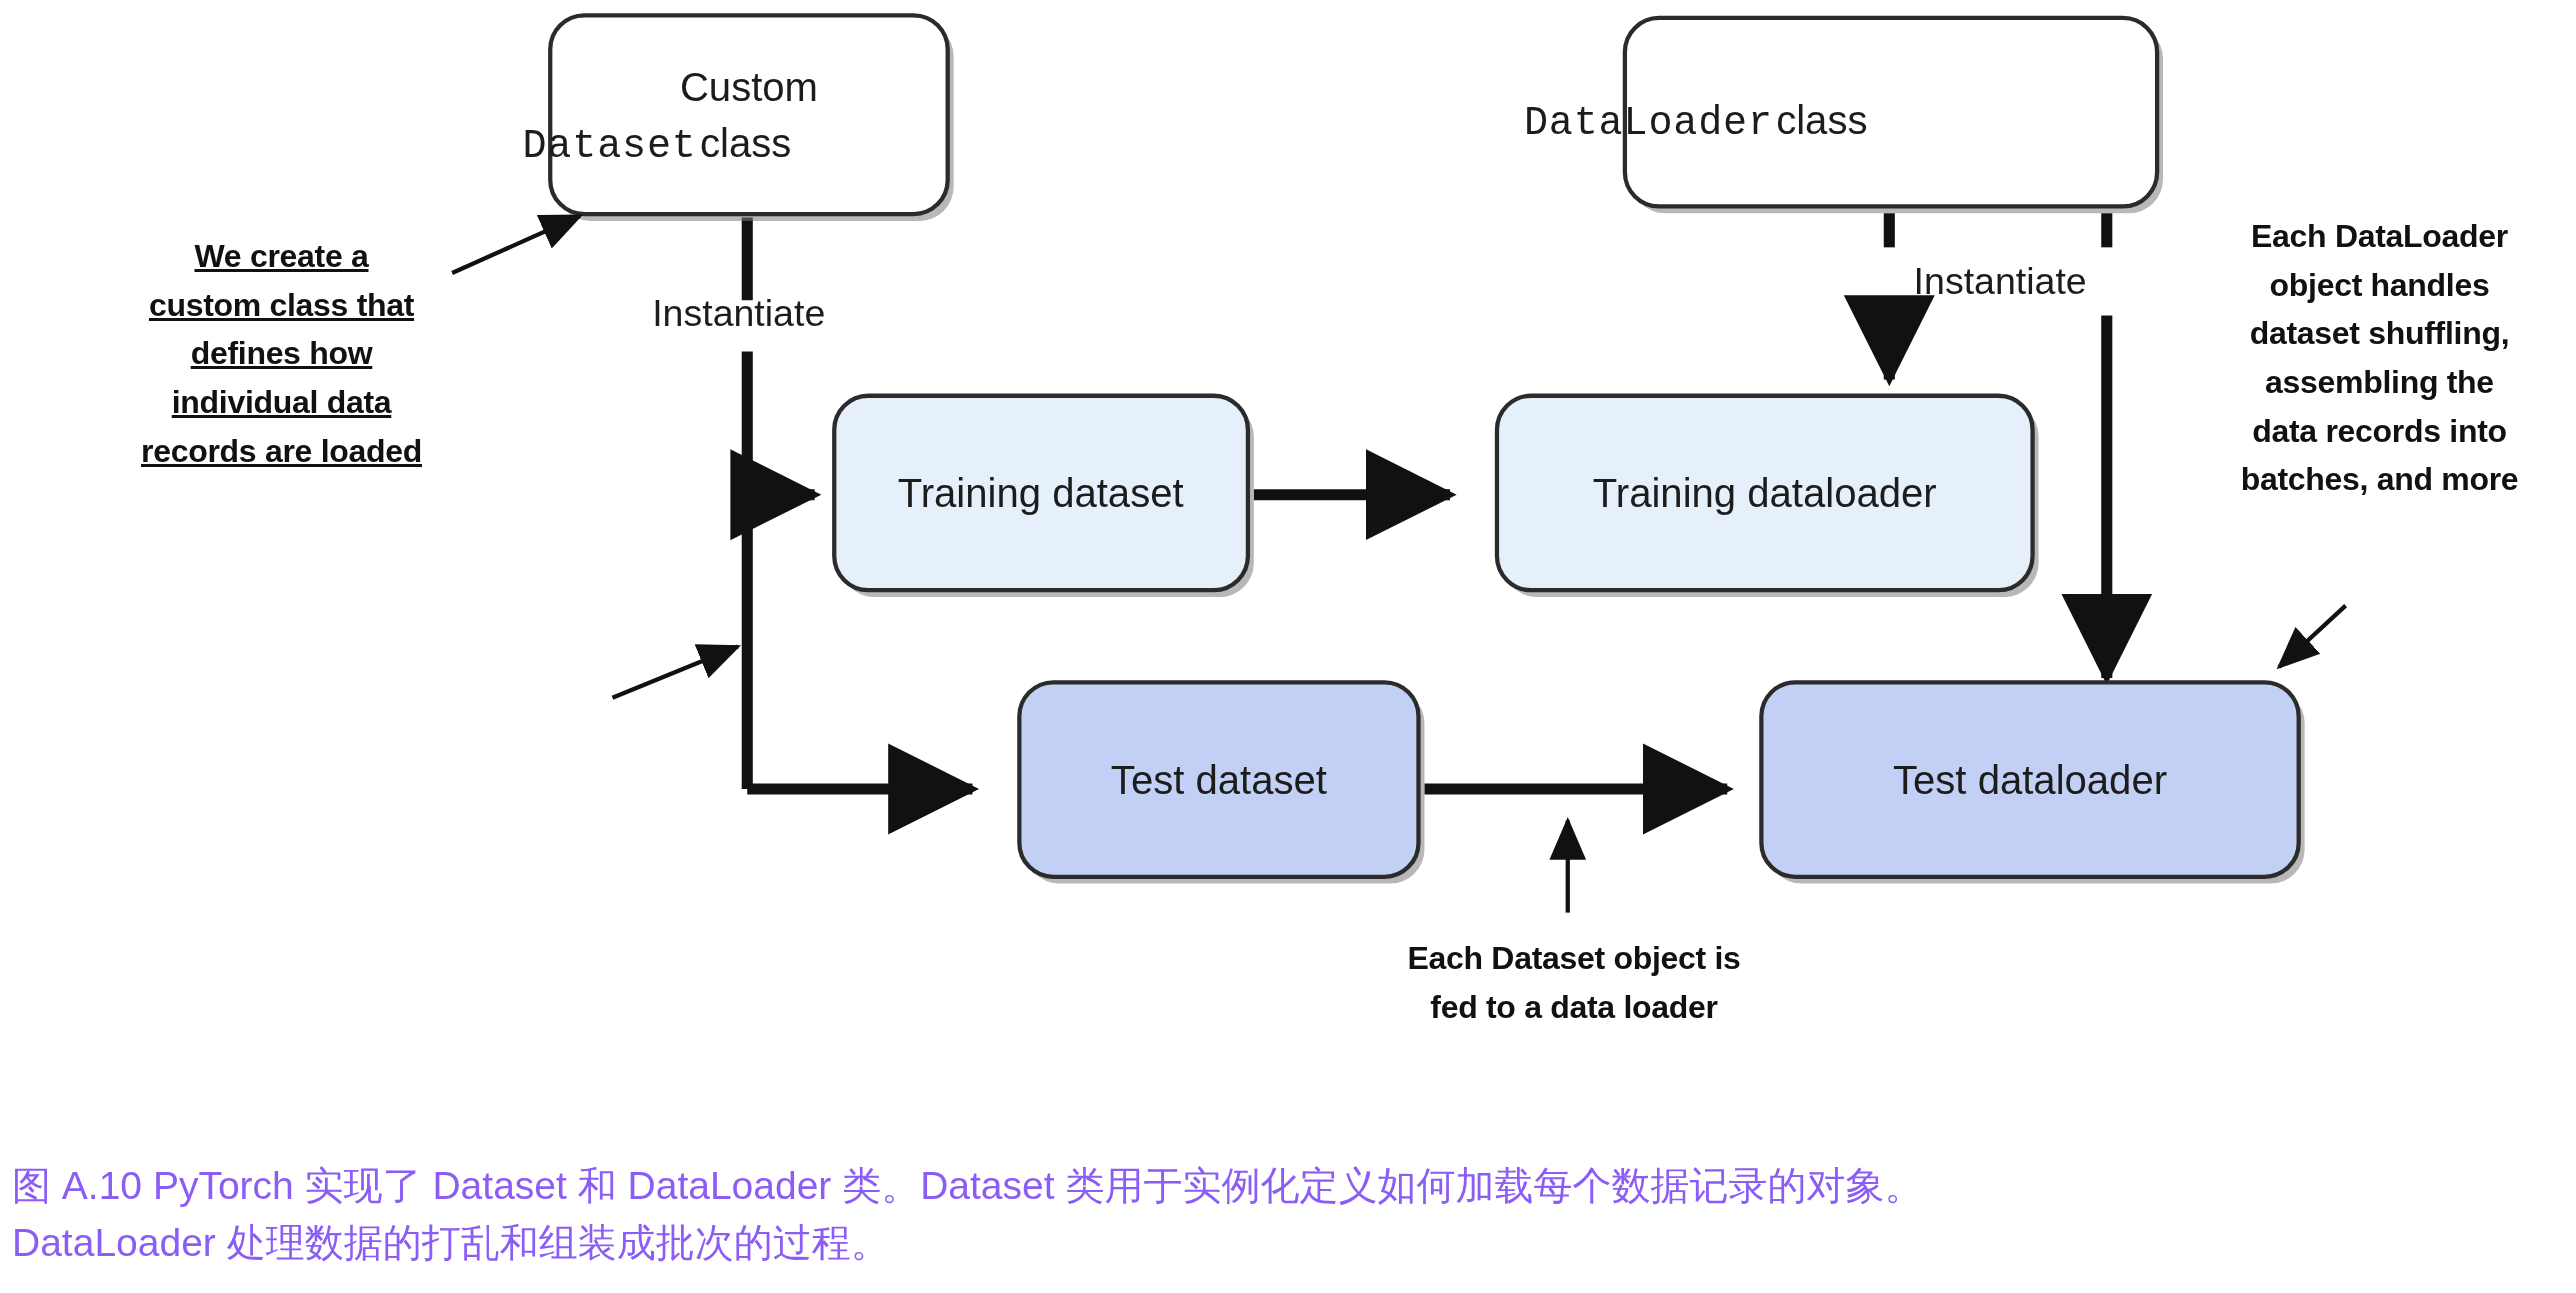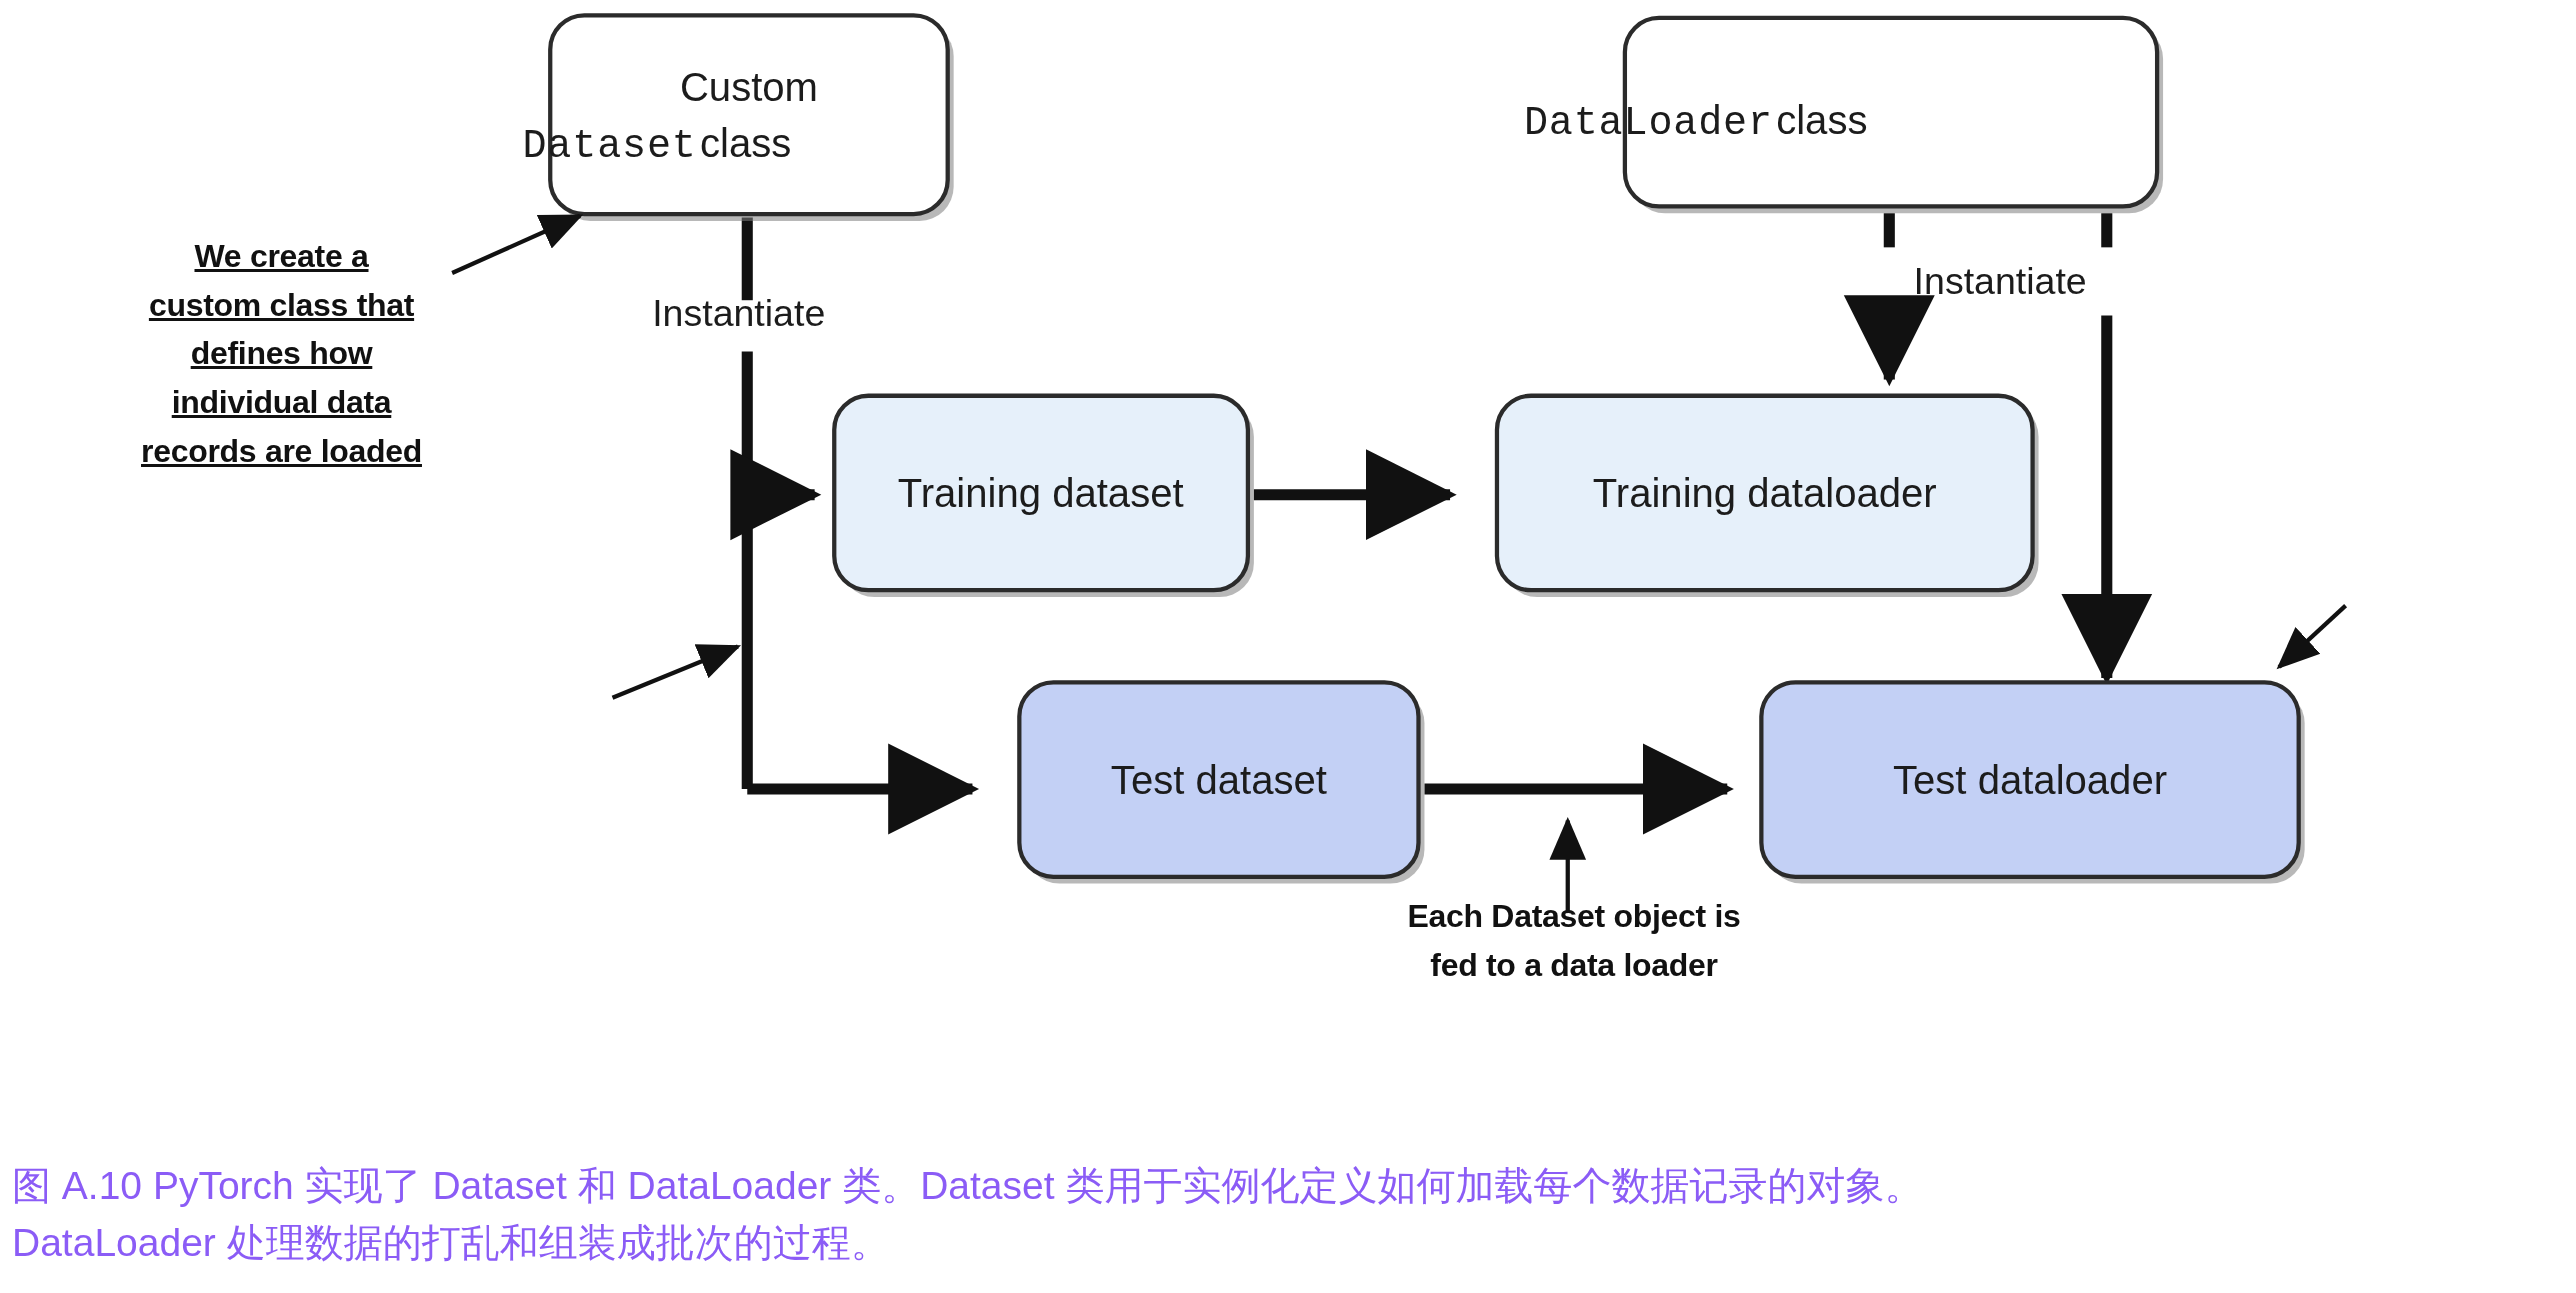--- a/index.html
+++ b/index.html
@@ -78,21 +78,21 @@
     font-size: 32px;
     line-height: 1.52;
     color: #111111;
     text-align: center;
     letter-spacing: -0.3px;
     white-space: pre-line;
   }
   #anno-left-top  { left: 94px;  top: 232px;  width: 375px; text-decoration: underline; }
   #anno-left-bot  { left: 303px;  top: 742px;  width: 375px; }
   #anno-right     { left: 2209px; top: 212px;  width: 341px; }
-  #anno-bottom    { left: 1348px; top: 892px; width: 452px; text-align: center; }
+  #anno-bottom    { left: 1348px; top: 934px; width: 452px; text-align: center; }
   #caption {
     position: absolute;
     left: 12px;
     top: 1158px;
     width: 2525px;
     font-family: "Liberation Sans", sans-serif;
     font-size: 39px;
     line-height: 1.46;
     color: #8b5cf6;
     white-space: pre-line;
@@ -167,20 +167,26 @@
     <path class="anno-line" d="M 718 818 L 865 758" marker-end="url(#arrowThin)"></path>
     <path class="anno-line" d="M 2750 710 L 2672 782" marker-end="url(#arrowThin)"></path>
     <path class="anno-line" d="M 1838 1070 L 1838 962" marker-end="url(#arrowThin)"></path>
   </svg>
 
   <div class="anno-text" id="anno-left-top">We create a
 custom class that
 defines how
 individual data
 records are loaded</div>
+  <div class="anno-text" id="anno-right">Each DataLoader
+object handles
+dataset shuffling,
+assembling the
+data records into
+batches, and more</div>
   <div class="anno-text" id="anno-bottom">Each Dataset object is
 fed to a data loader</div>
 
   <div id="caption">图 A.10 PyTorch 实现了 Dataset 和 DataLoader 类。Dataset 类用于实例化定义如何加载每个数据记录的对象。
 DataLoader 处理数据的打乱和组装成批次的过程。</div>
 
 </div>
 
 
 </body></html>

